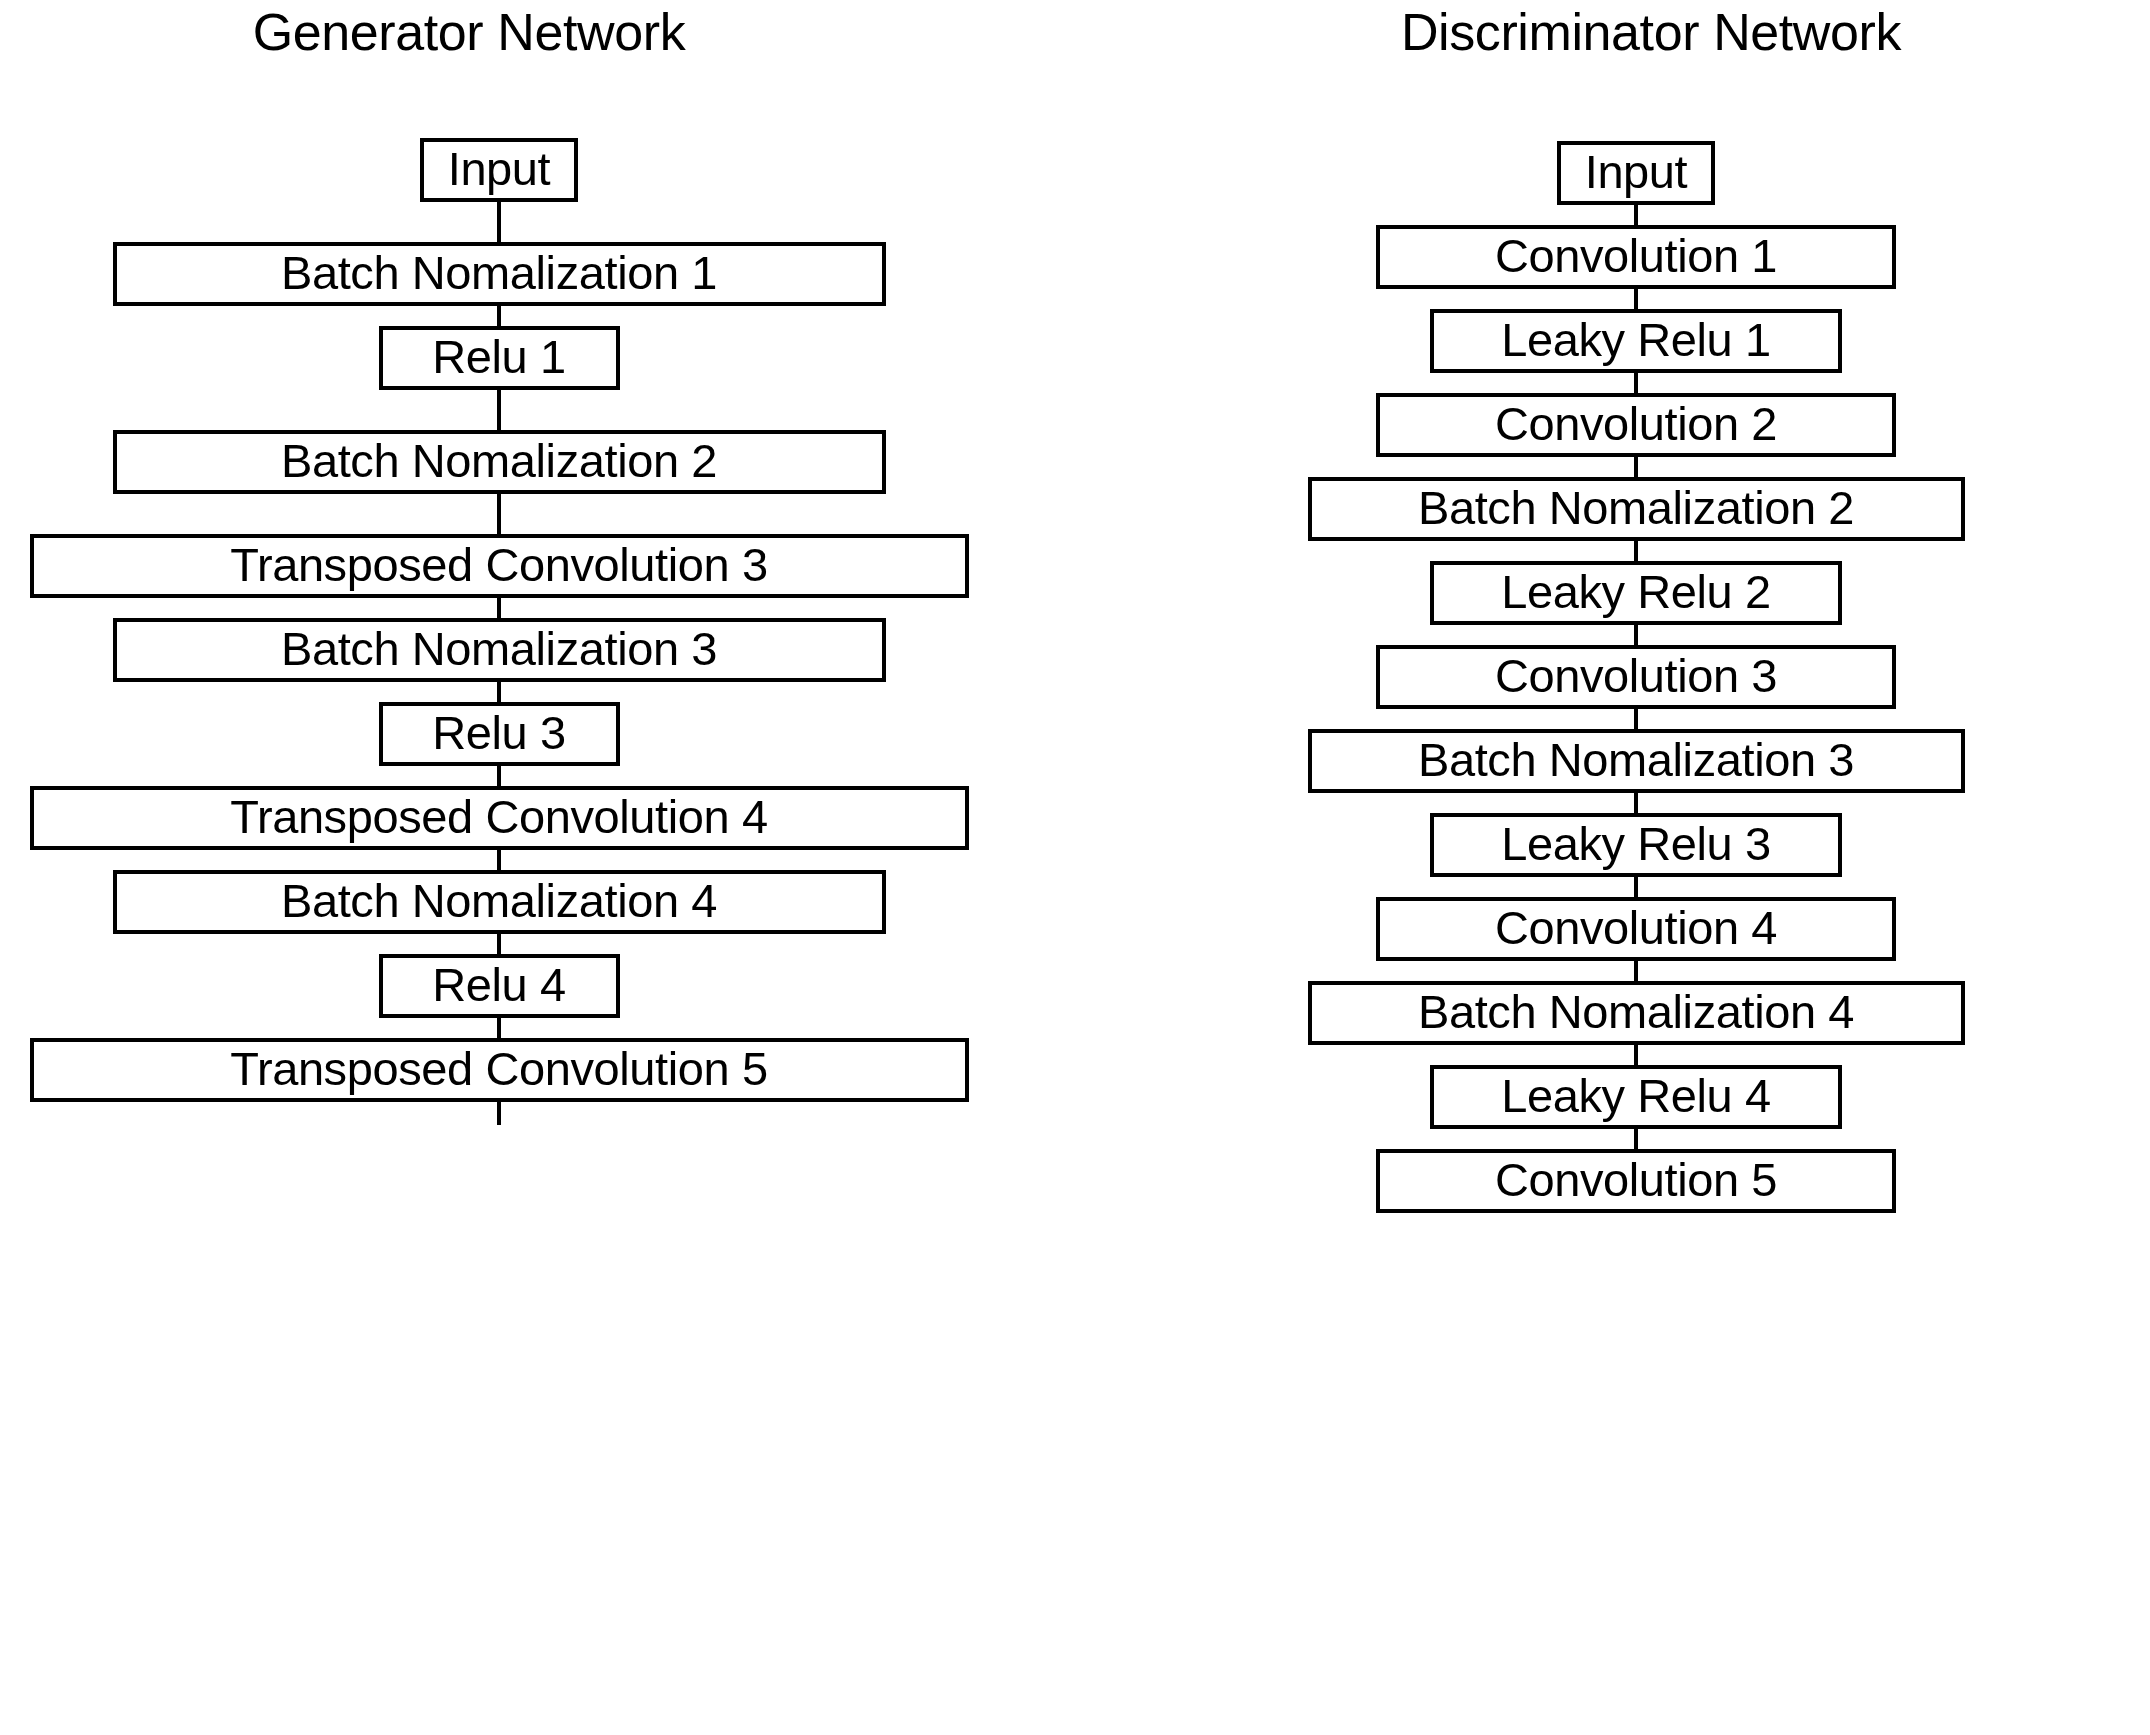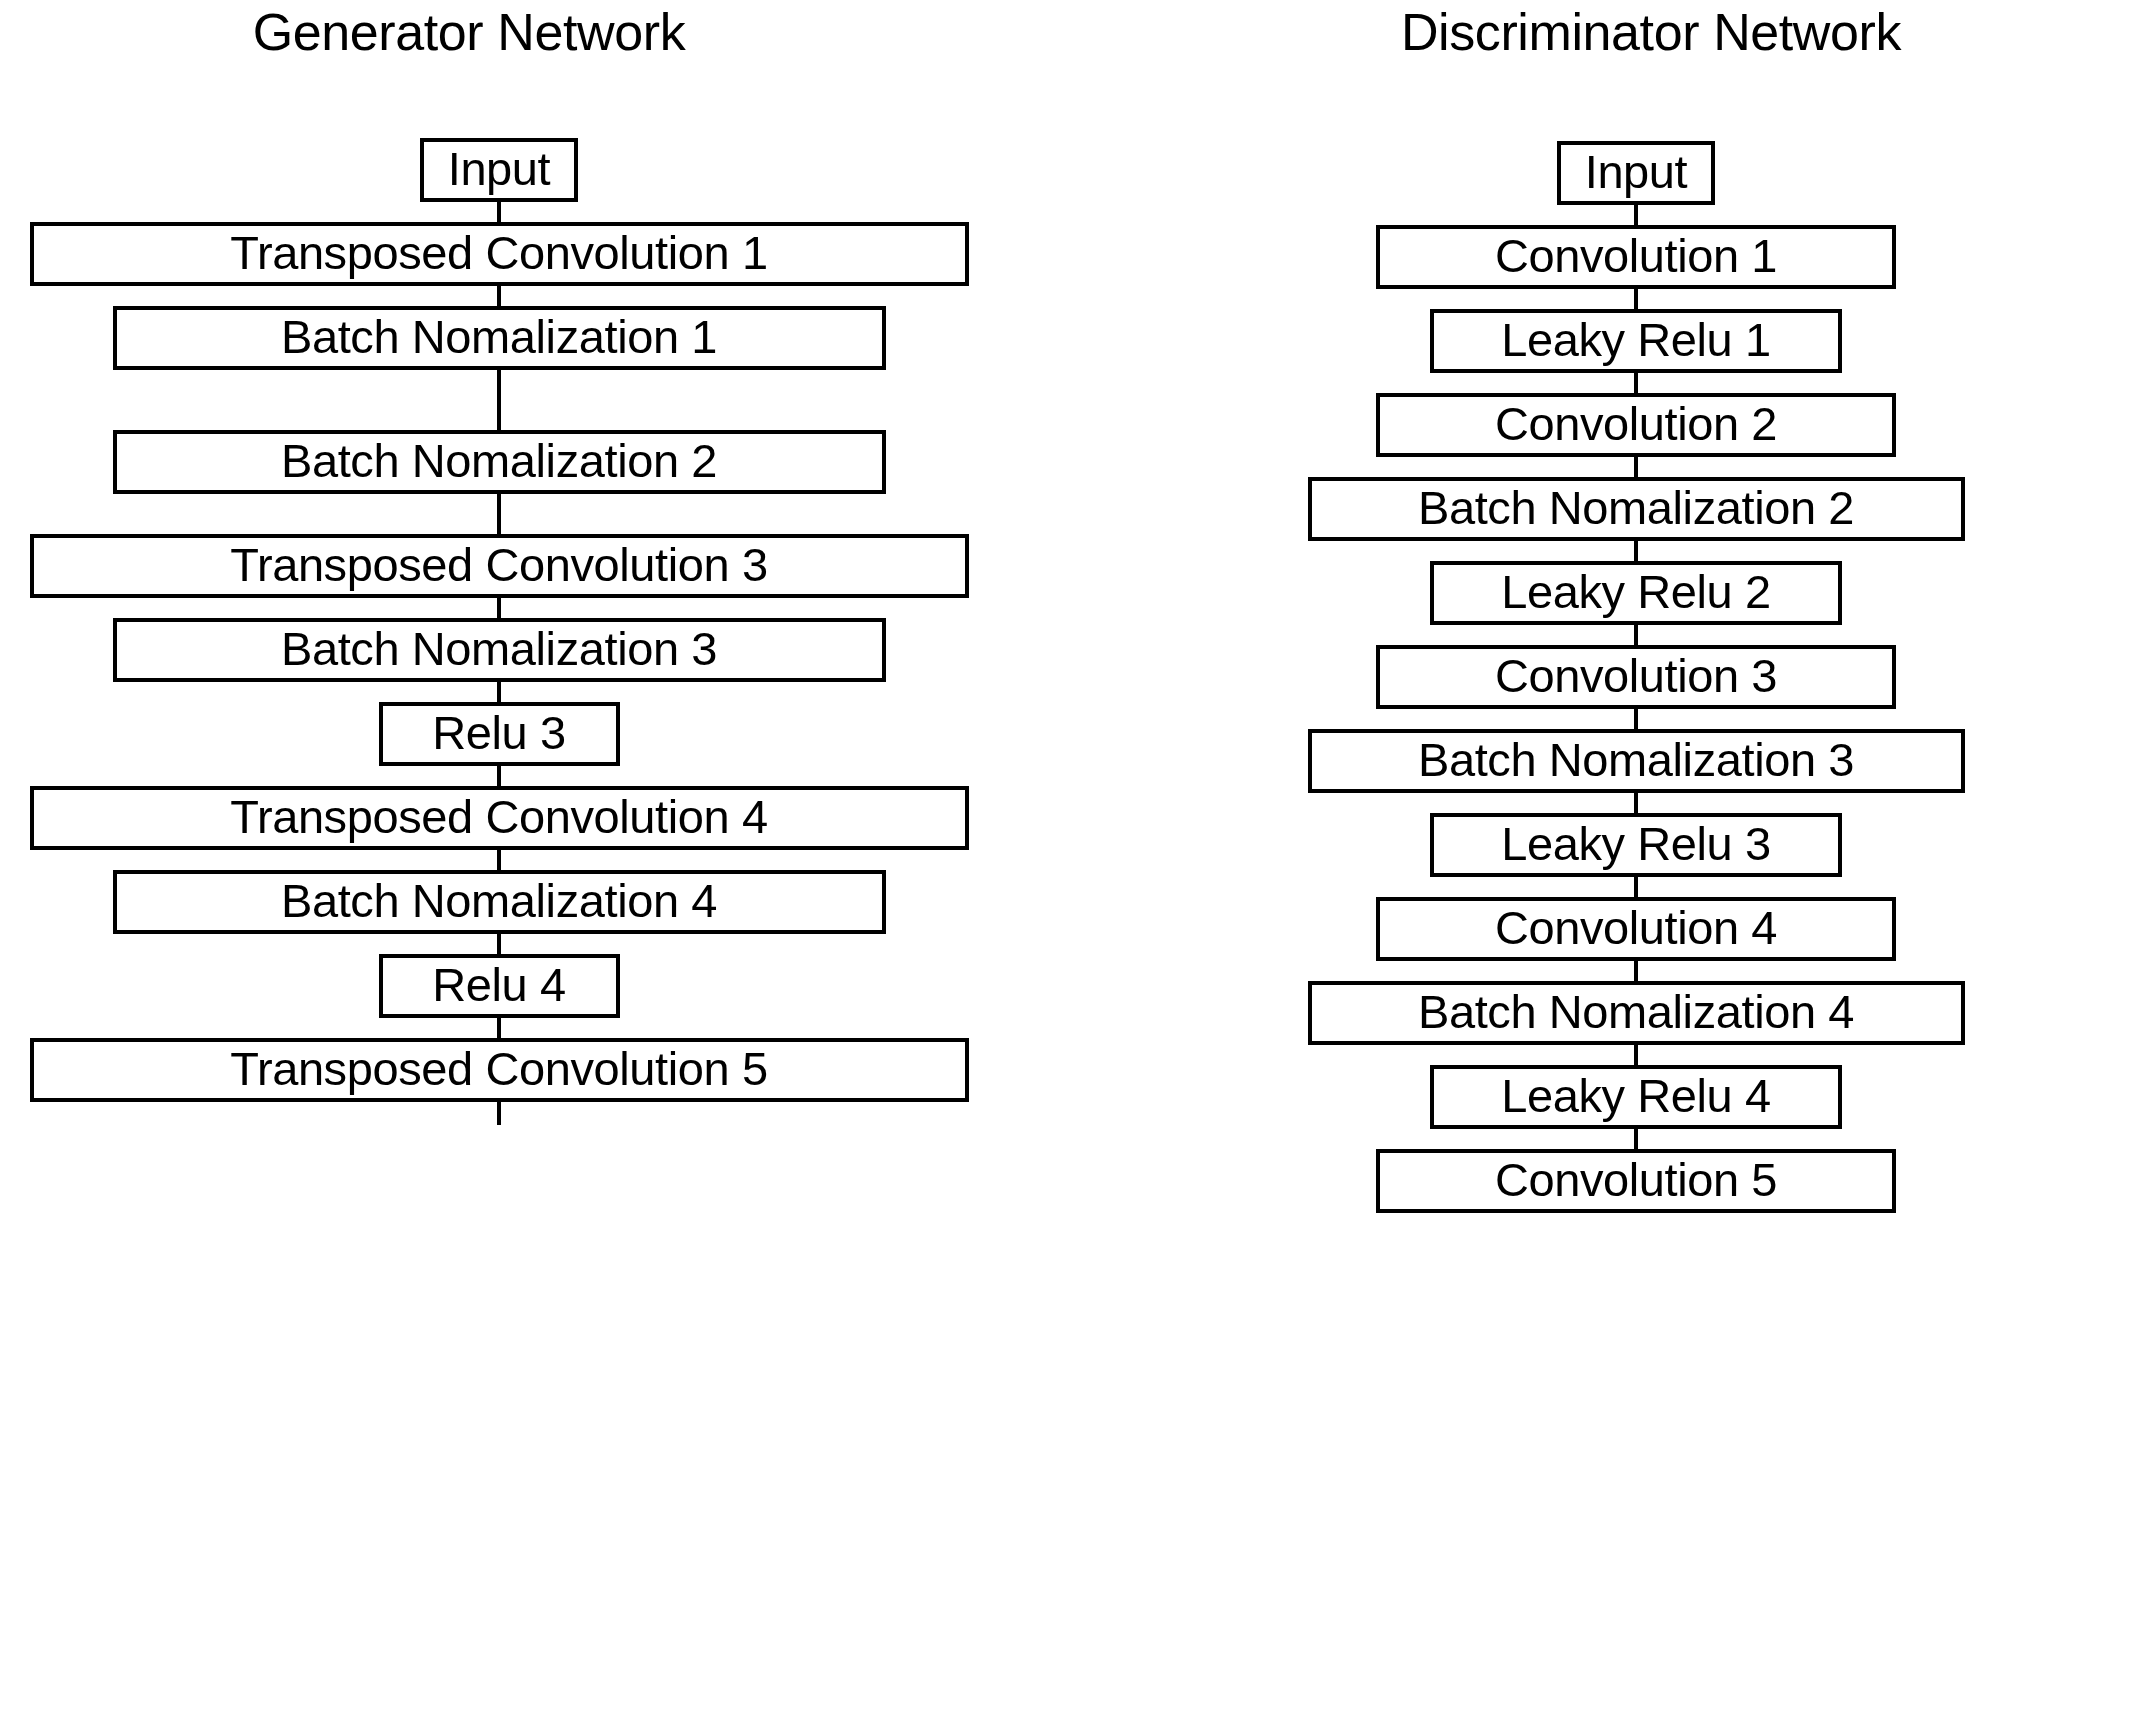--- a/index.html
+++ b/index.html
@@ -98,28 +98,28 @@
 
 <div id="canvas">
 
   <div class="column col-generator">
     <div class="col-title">Generator Network</div>
     <div class="stack">
         <div class="node w-input">
           <span class="node-label">Input</span>
         </div>
         <div class="connector"></div>
-        <div class="node w-tconv">
-          <span class="node-label">Transposed Convolution 1</span>
-        </div>
         <div class="connector"></div>
         <div class="node w-bn-g">
           <span class="node-label">Batch Nomalization 1</span>
         </div>
         <div class="connector"></div>
+        <div class="node w-relu">
+          <span class="node-label">Relu 1</span>
+        </div>
         <div class="connector"></div>
         <div class="connector"></div>
         <div class="node w-bn-g">
           <span class="node-label">Batch Nomalization 2</span>
         </div>
         <div class="connector"></div>
         <div class="connector"></div>
         <div class="node w-tconv">
           <span class="node-label">Transposed Convolution 3</span>
         </div>

